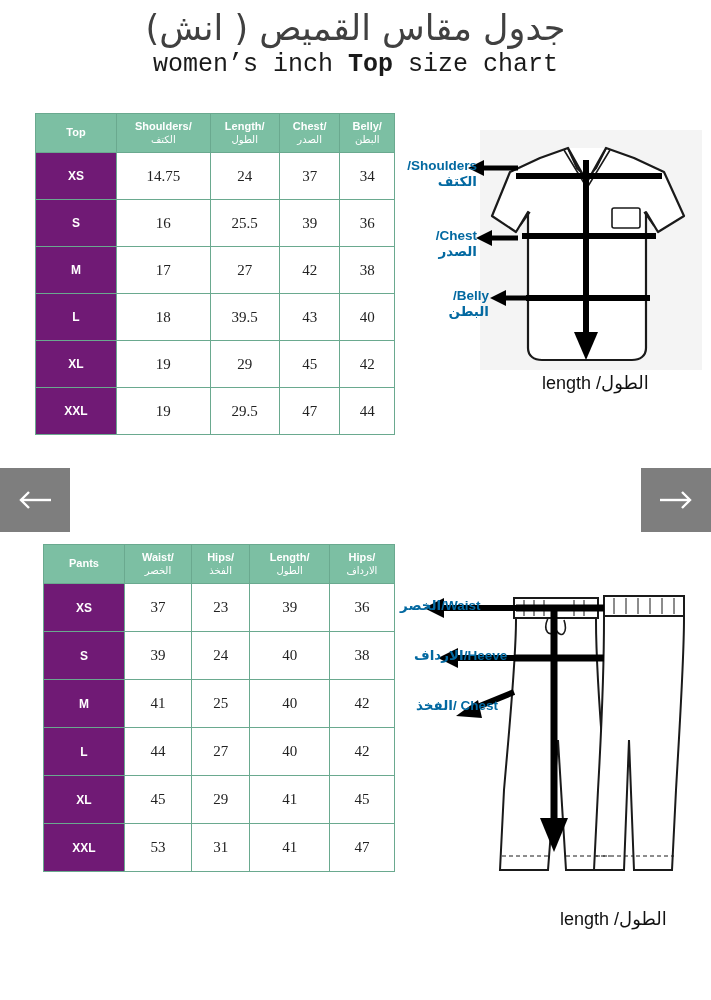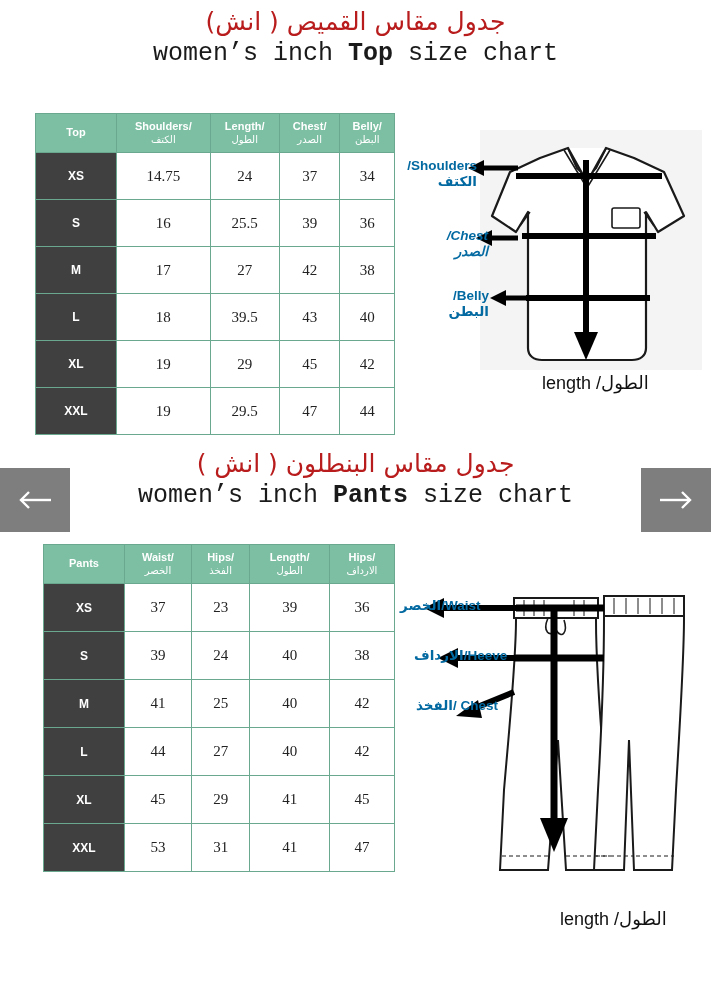--- a/index.html
+++ b/index.html
@@ -20,22 +20,22 @@
     height: 1000px;
     background: #fff;
   }
 
   
   .title-block {
     text-align: center;
     padding: 0;
   }
   .title-ar {
-    font-size: 25px;
-    color: #b91c1c;
+    font-size: 35px;
+    color: #404040;
     direction: rtl;
     line-height: 1.15;
     font-family: "DejaVu Sans", sans-serif;
     font-weight: 400;
   }
   .title-en {
     font-size: 25px;
     color: #1a1a1a;
     line-height: 1.2;
     margin-top: 2px;
@@ -72,21 +72,21 @@
     line-height: 1.25;
     padding: 6px 4px;
   }
   table.size-table thead th .ar {
     display: block;
     font-family: "DejaVu Sans", sans-serif;
     font-weight: 400;
     font-size: 10px;
   }
   table.size-table tbody th.rowhead {
-    background: #404040;
+    background: #701a75;
     color: #ffffff;
     font-family: "Liberation Sans", sans-serif;
     font-size: 12px;
     font-weight: 700;
   }
   table.size-table tbody td {
     color: #222;
     font-size: 15px;
   }
 
@@ -273,43 +273,37 @@
         <polygon points="76,118 92,110 92,126" fill="#000"></polygon>
 
         <line x1="128" y1="178" x2="100" y2="178" stroke="#000" stroke-width="5"></line>
         <polygon points="90,178 106,170 106,186" fill="#000"></polygon>
       </svg>
 
       <div class="callout" style="left:-1px; top:38px; width:78px;">
         <span>/Shoulders</span><br>
         <span class="ar">الكتف</span>
       </div>
-      <div class="callout" style="left:18px; top:108px; width:70px;font-style:italic;">
+      <div class="callout" style="left:7px; top:108px; width:70px;">
         <span>/Chest</span><br>
         <span class="ar">الصدر</span>
       </div>
       <div class="callout" style="left:7px; top:168px; width:82px;">
         <span>/Belly</span><br>
         <span class="ar">البطن</span>
       </div>
 
       <div class="length-label" style="left:128px; top:252px;">
         <span>length /</span><span class="ar">الطول</span>
       </div>
     </div>
   </div>
 
   <div class="section" style="position:absolute; left:0; top:440px; width:711px; height:520px;">
 
-    <div class="title-block" style="position:absolute; left:0; top:10px; width:711px;">
-      <div class="title-ar">جدول مقاس البنطلون ( انش )</div>
-      <div class="title-en">
-        <span>women’s inch </span><b>Pants</b><span> size chart</span>
-      </div>
-    </div>
 
     <table class="size-table" id="pants-table" style="position:absolute; left:43px; top:104px;">
       <thead>
         <tr>
           <th>
             <span>Pants</span>
           </th>
           <th>
             <span>Waist/</span>
             <span class="ar">الخصر</span>

